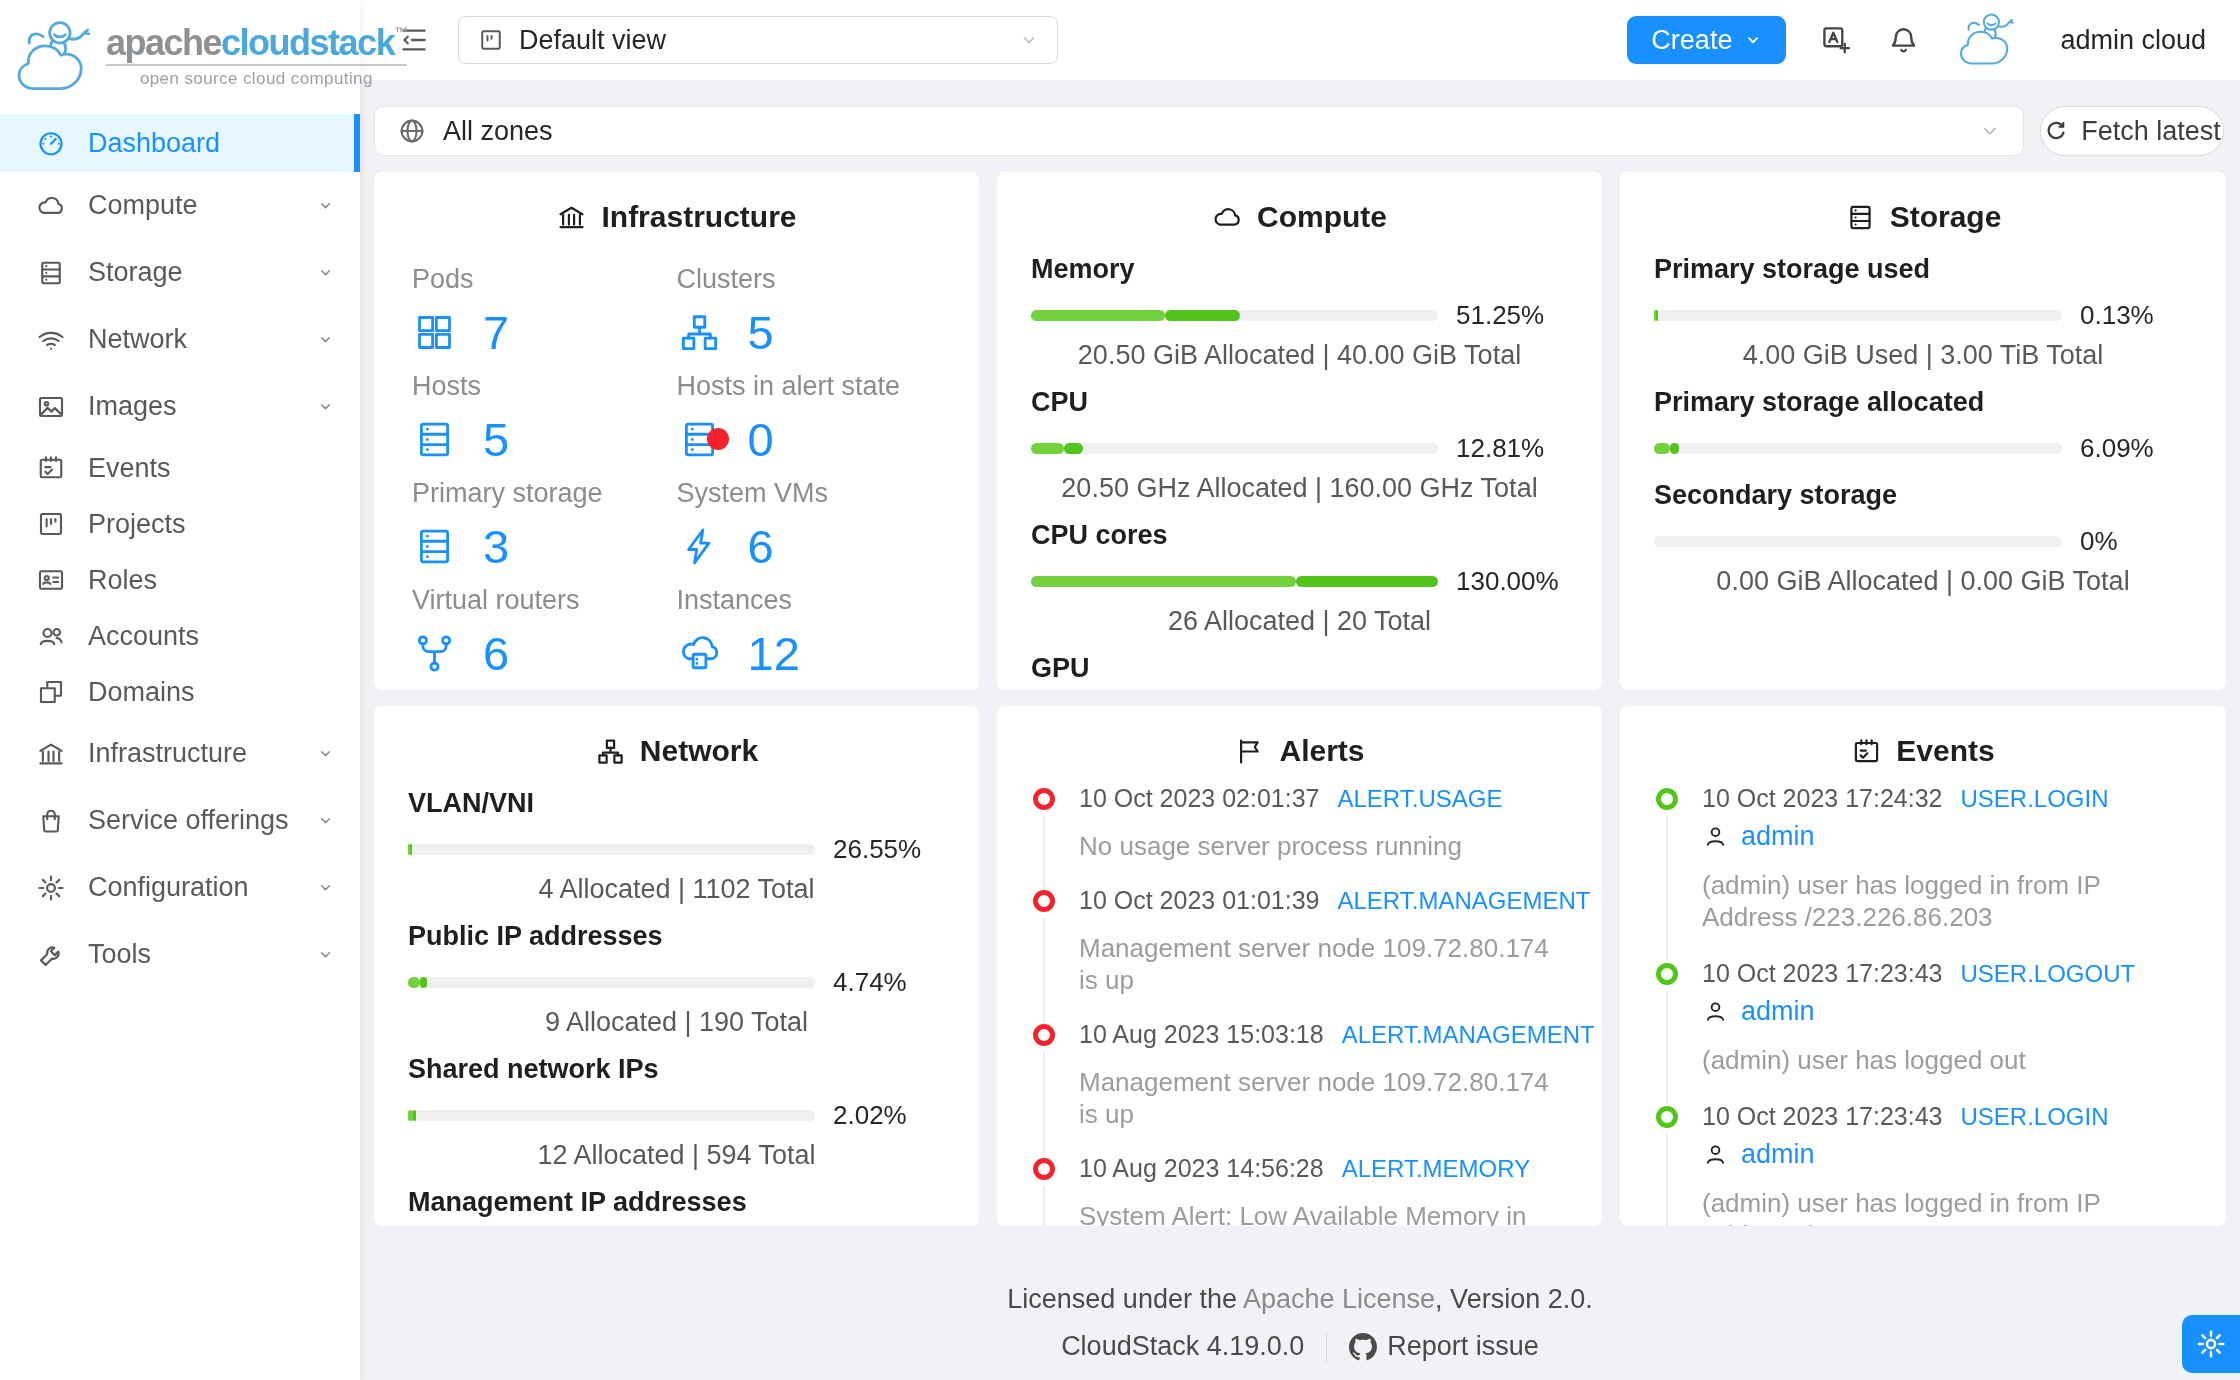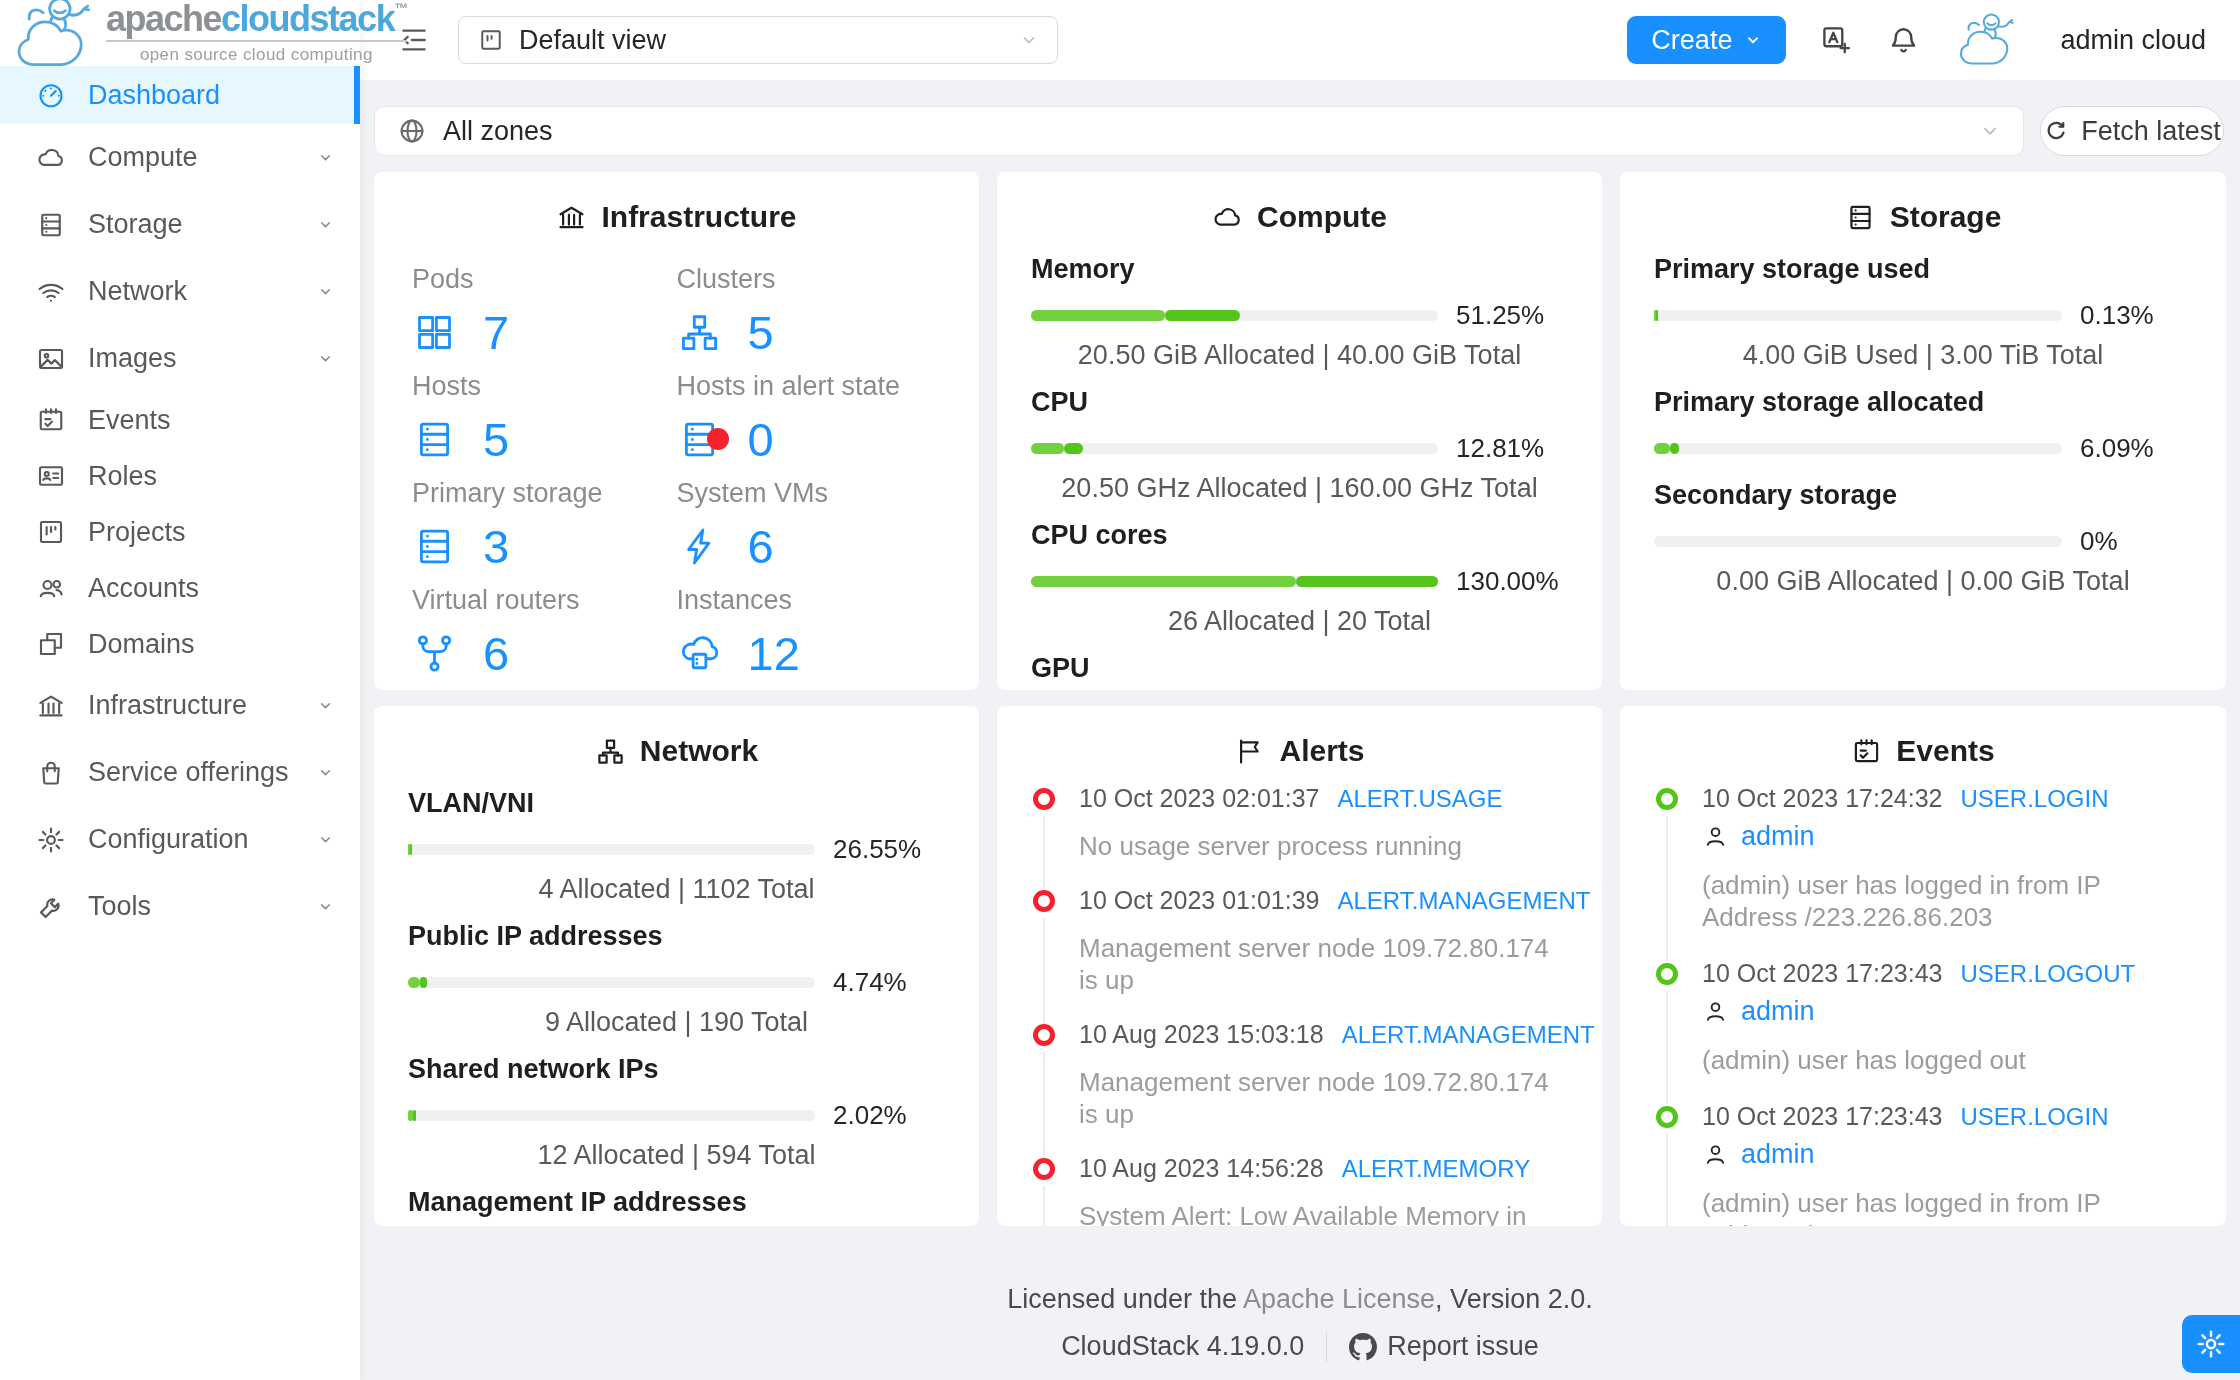--- a/index.html
+++ b/index.html
@@ -4,21 +4,21 @@
 <style>
   * { margin:0; padding:0; box-sizing:border-box; }
   html,body { width:2240px; height:1380px; overflow:hidden;
     font-family:"Liberation Sans", sans-serif; background:#f0f2f5; color:#262626; }
 
   .ic { fill:none; stroke:currentColor; stroke-width:1.7; stroke-linecap:round; stroke-linejoin:round; }
 
   
   .sidebar { position:absolute; left:0; top:0; width:360px; height:1380px; background:#fff;
              box-shadow:2px 0 8px rgba(0,21,41,.06); z-index:3; }
-  .logo { display:flex; align-items:center; height:66px; padding-left:10px; }
+  .logo { display:flex; align-items:center; height:114px; padding-left:10px; }
   .logo .mark { width:96px; height:78px; flex:0 0 96px; }
   .logo-title { font-size:36px; font-weight:700; letter-spacing:-1.5px; line-height:1; white-space:nowrap; }
   .lt-a { color:#8d9194; } .lt-c { color:#4aa8dd; }
   .lt-tm { font-size:14px; color:#9aa0a4; vertical-align:top; }
   .logo-sub { margin-top:3px; padding-top:3px; border-top:2px solid #c6c8ca; font-size:17px;
               color:#9aa0a4; text-align:center; letter-spacing:.4px; }
   .menu { margin-top:0; }
   .menu-item { position:relative; display:flex; align-items:center; height:56px;
                padding:0 28px 0 36px; color:#595959; font-size:27px; cursor:pointer; }
   .menu-item.group { height:67px; }
@@ -196,33 +196,33 @@
     <div class="menu-item">
       <svg class="ic mi" viewBox="0 0 24 24">
           <rect x="3.8" y="5.4" width="16.4" height="14" rx="1"></rect>
           <path d="M8 3.4v3M12 3.4v3M16 3.4v3"></path>
           <path d="M7.5 11.3h4M7.5 15l1.8 1.8 3.4-3.4"></path>
         </svg>
       <span class="mi-label">Events</span>
     </div>
     <div class="menu-item">
       <svg class="ic mi" viewBox="0 0 24 24">
+          <rect x="4" y="4" width="16" height="16" rx="1"></rect>
+          <path d="M8.5 8v6M12 8v4M15.5 8v2"></path>
+        </svg>
+      <span class="mi-label">Projects</span>
+    </div>
+    <div class="menu-item">
+      <svg class="ic mi" viewBox="0 0 24 24">
           <rect x="3.2" y="5" width="17.6" height="14" rx="1"></rect>
           <circle cx="8.6" cy="10.4" r="1.6"></circle>
           <path d="M5.8 15.2c.5-1.8 5.1-1.8 5.6 0"></path>
           <path d="M13.8 10h4M13.8 13.6h4"></path>
         </svg>
       <span class="mi-label">Roles</span>
-    </div>
-    <div class="menu-item">
-      <svg class="ic mi" viewBox="0 0 24 24">
-          <rect x="4" y="4" width="16" height="16" rx="1"></rect>
-          <path d="M8.5 8v6M12 8v4M15.5 8v2"></path>
-        </svg>
-      <span class="mi-label">Projects</span>
     </div>
     <div class="menu-item">
       <svg class="ic mi" viewBox="0 0 24 24">
           <circle cx="9.2" cy="9.6" r="3.2"></circle>
           <path d="M3.8 18.6c.6-3.6 10.2-3.6 10.8 0"></path>
           <circle cx="16.6" cy="9" r="2.6"></circle>
           <path d="M16.4 13.6c2.3.3 3.8 1.6 4.1 3.6"></path>
         </svg>
       <span class="mi-label">Accounts</span>
     </div>

